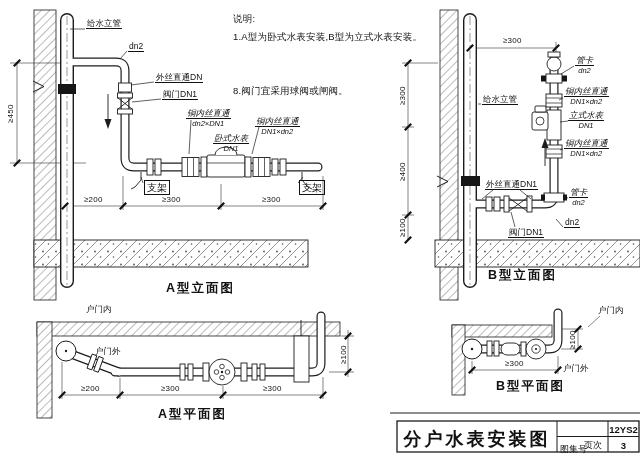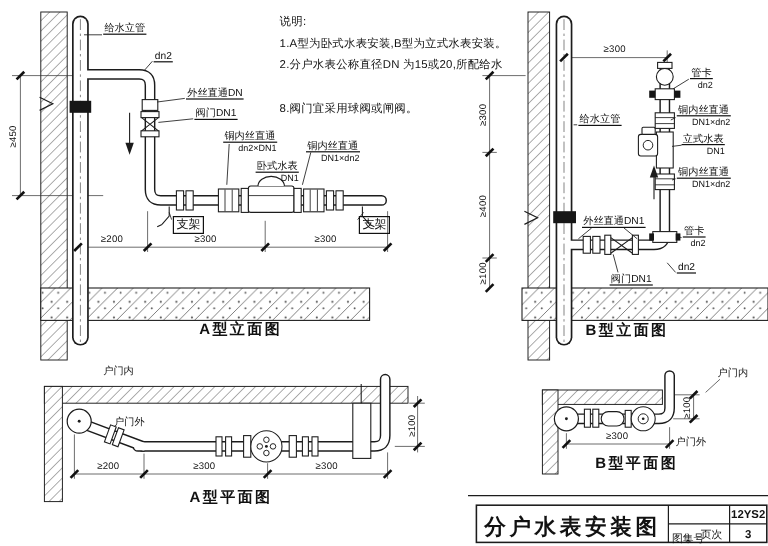--- a/index.html
+++ b/index.html
@@ -1,21 +1,21 @@
 <!DOCTYPE html>
 <html><head>
 <meta charset="utf-8">
 <style>
   html,body{margin:0;padding:0;background:#fff;}
   #stage{position:relative;width:640px;height:455px;background:#fff;overflow:hidden;
          font-family:"Liberation Sans","DejaVu Sans",sans-serif;color:#111;}
   #linework{position:absolute;left:0;top:0;z-index:1;}
   .lbl{position:absolute;font-size:8.5px;line-height:1.2;white-space:nowrap;z-index:3;color:#111;}
   .u{border-bottom:1px solid #111;display:inline-block;padding:0 1px 0 1px;}
-  .fitlbl{text-align:right;}
+  .fitlbl{text-align:center;font-style:italic;}
   .fitlbl .size{display:block;font-size:7.5px;line-height:1.25;}
   .dim{font-size:8px;letter-spacing:.2px;}
   .vdim{transform:rotate(-90deg);transform-origin:0 0;}
   .cap{font-size:12.5px;font-weight:700;letter-spacing:2px;}
   .box{border:1px solid #111;padding:0 2px;font-size:10px;line-height:1.3;}
   .note{font-size:9.5px;letter-spacing:.2px;}
   .tbt{font-size:18px;font-weight:700;letter-spacing:3px;text-align:center;}
   .tbs{font-size:9px;text-align:center;}
   .tbv{font-size:9.5px;font-weight:700;text-align:center;}
 </style>
@@ -273,21 +273,20 @@
     <line x1="390" y1="413" x2="640" y2="413" stroke-width="1"></line>
     <rect x="397" y="421" width="242" height="31" stroke-width="1.3"></rect>
     <line x1="557" y1="421" x2="557" y2="452" stroke-width="1"></line>
     <line x1="608" y1="421" x2="608" y2="452" stroke-width="1"></line>
     <line x1="557" y1="436.5" x2="639" y2="436.5" stroke-width="1"></line>
   </g>
 </svg>
 
 <div class="lbl note" style="left:233px;top:13px">说明:</div>
 <div class="lbl note" style="left:233px;top:31px">1.A型为卧式水表安装,B型为立式水表安装。</div>
-<div class="lbl note" style="left:233px;top:49px">2.分户水表公称直径DN 为15或20,所配给水</div>
 <div class="lbl note" style="left:233px;top:85px">8.阀门宜采用球阀或闸阀。</div>
 
 <div class="lbl" style="left:86px;top:18px"><span class="u">给水立管</span></div>
 <div class="lbl" style="left:128px;top:41px"><span class="u">dn2</span></div>
 <div class="lbl" style="left:155px;top:72px"><span class="u">外丝直通DN</span></div>
 <div class="lbl" style="left:162px;top:89px"><span class="u">阀门DN1</span></div>
 <div class="lbl fitlbl" style="left:186px;top:108px">
   <span class="u">铜内丝直通</span>
   <span class="size">dn2×DN1</span>
 </div>
@@ -298,21 +297,21 @@
 <div class="lbl fitlbl" style="left:255px;top:116px">
   <span class="u">铜内丝直通</span>
   <span class="size">DN1×dn2</span>
 </div>
 <div class="lbl box" style="left:144px;top:180px">支架</div>
 <div class="lbl box" style="left:299px;top:180px">支架</div>
 <div class="lbl dim vdim" style="left:6px;top:123px">≥450</div>
 <div class="lbl dim" style="left:84px;top:195px">≥200</div>
 <div class="lbl dim" style="left:162px;top:195px">≥300</div>
 <div class="lbl dim" style="left:262px;top:195px">≥300</div>
-<div class="lbl cap" style="left:166px;top:267px">A型立面图</div>
+<div class="lbl cap" style="left:166px;top:281px">A型立面图</div>
 
 <div class="lbl" style="left:86px;top:304px">户门内</div>
 <div class="lbl" style="left:95px;top:346px">户门外</div>
 <div class="lbl dim" style="left:81px;top:384px">≥200</div>
 <div class="lbl dim" style="left:161px;top:384px">≥300</div>
 <div class="lbl dim" style="left:263px;top:384px">≥300</div>
 <div class="lbl dim vdim" style="left:339px;top:364px">≥100</div>
 <div class="lbl cap" style="left:158px;top:407px">A型平面图</div>
 
 <div class="lbl" style="left:482px;top:94px"><span class="u">给水立管</span></div>

